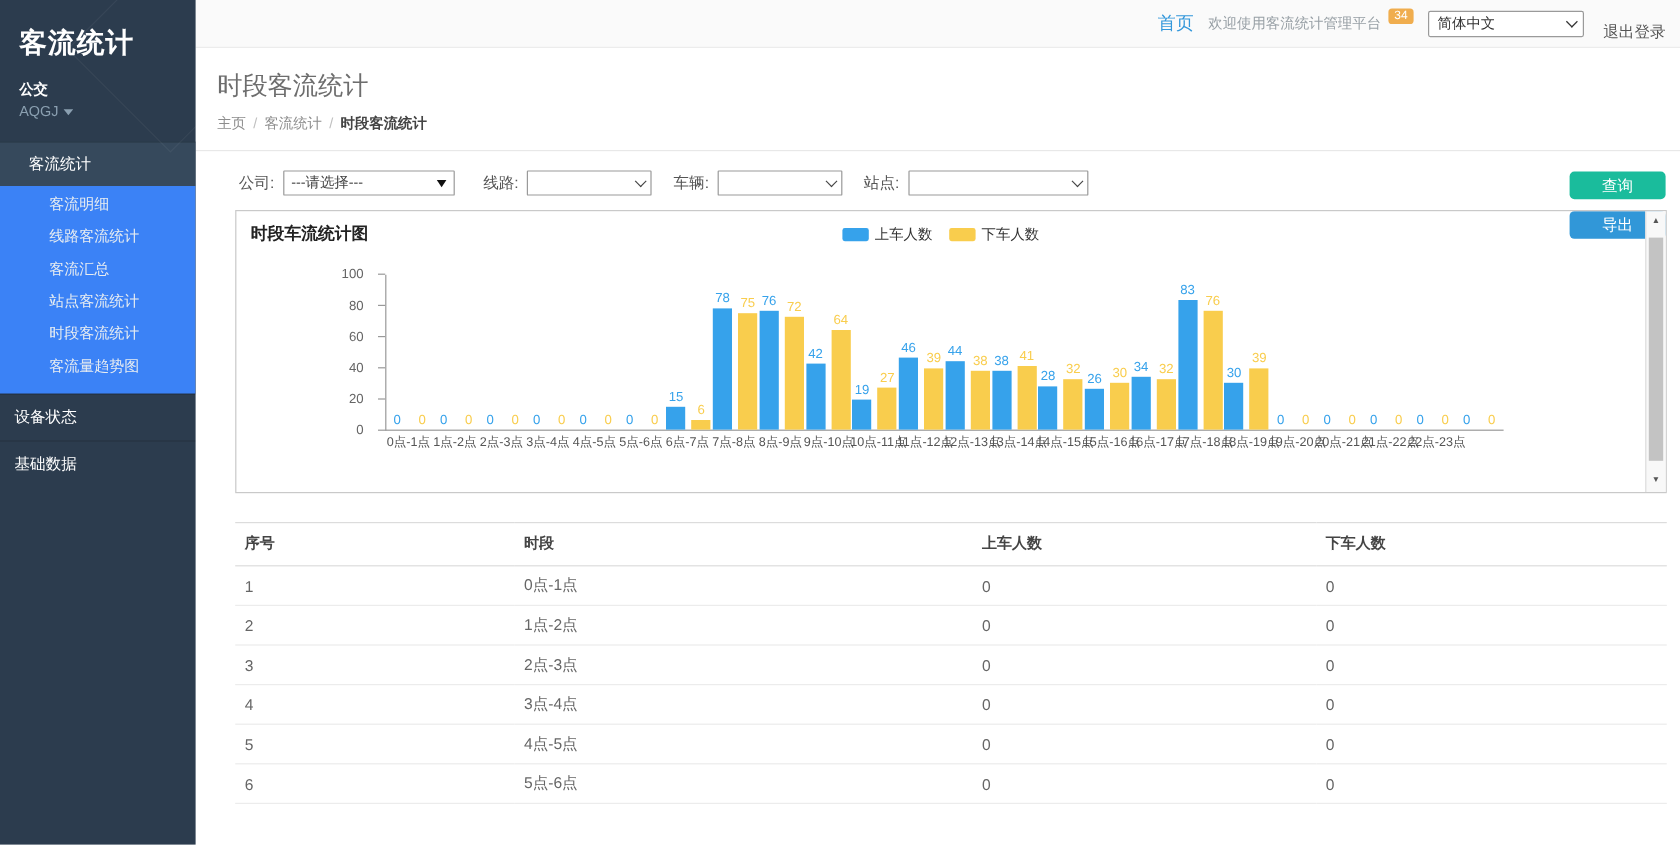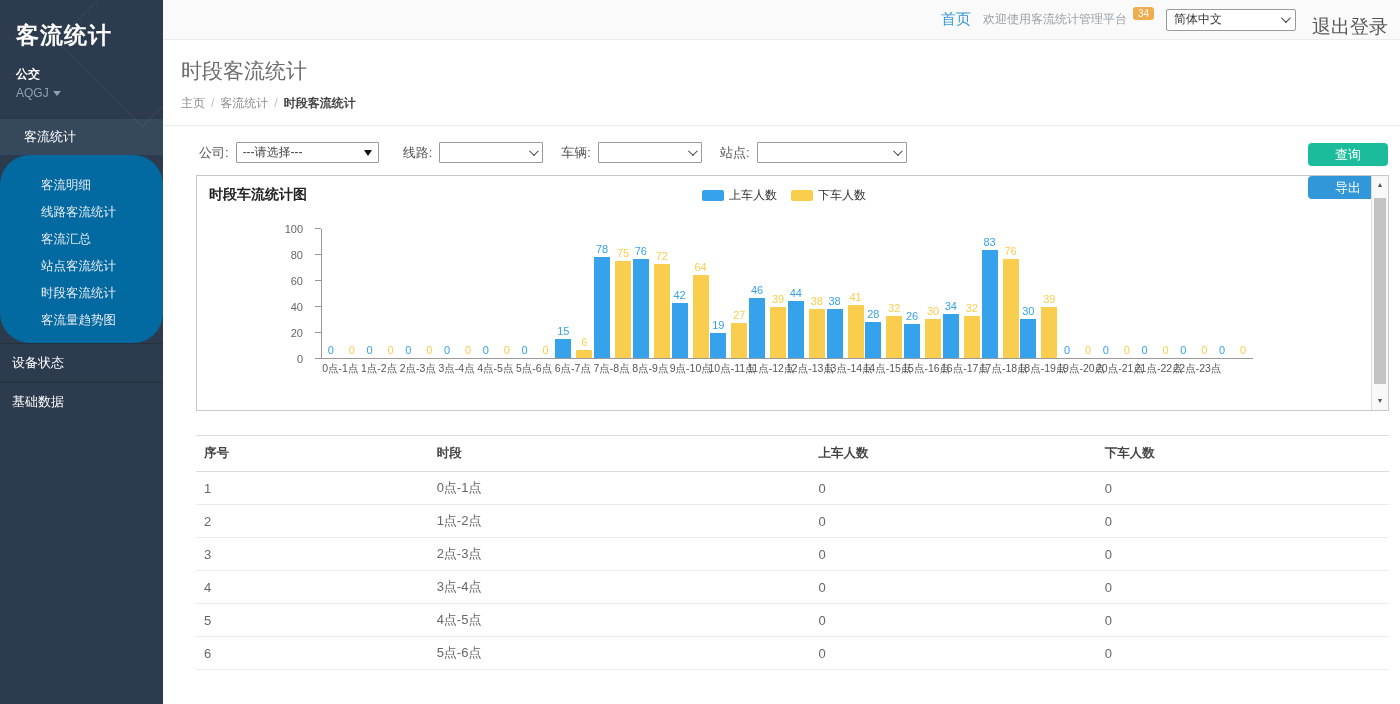--- a/index.html
+++ b/index.html
@@ -10,33 +10,33 @@
   .sidebar { width:163px; flex:none; background:#2c3c4e; color:#fff; position:relative; overflow:hidden; }
   .logo { height:118px; padding:20px 16px 0 16px; position:relative; }
   .logo::after { content:""; position:absolute; width:120px; height:120px; border:1px solid rgba(255,255,255,0.05); transform:rotate(45deg); top:-20px; right:-40px; pointer-events:none; }
   .logo h1 { font-size:23px; font-weight:bold; letter-spacing:1px; }
   .logo .org { font-size:12px; font-weight:bold; margin-top:15px; }
   .logo .org-code { font-size:12px; color:#8ba0b1; margin-top:3px; cursor:pointer; }
   .caret-down { display:inline-block; width:0; height:0; border-left:4px solid transparent; border-right:4px solid transparent; border-top:5px solid #8ba0b1; margin-left:4px; vertical-align:middle; }
   .nav { font-size:13px; }
   .nav-parent { padding:9px 24px; cursor:pointer; border-top:1px solid rgba(0,0,0,0.18); }
   .nav-parent.active { background:#36495c; }
-  .subnav { background:#0369a1; padding:17px 0 9px 0; list-style:none;border-radius:30px; }
+  .subnav { background:#3b82f6; padding:2px 0 9px 0; list-style:none; }
   .subnav li { padding:5px 0 5px 41px; font-size:12.5px; color:#e8edf1; cursor:pointer; }
   .nav-plain { padding:10px 12px; cursor:pointer; }
 
   
   .main { flex:1; display:flex; flex-direction:column; background:#fff; min-width:0; }
 
   .topbar { height:40px; flex:none; background:#fafafa; border-bottom:1px solid #ececec; display:flex; align-items:center; justify-content:flex-end; padding-right:12px; gap:12px; }
   .topbar .home { color:#3498db; font-size:15px; cursor:pointer; }
   .topbar .welcome { color:#98a0a6; font-size:12px; }
   .topbar .badge { background:#f0ad4e; color:#fff; font-size:10px; border-radius:3px; padding:1px 5px; align-self:flex-start; margin:7px 0 0 -6px; }
   .lang-select { width:130px; height:22px; border:1px solid #9a9a9a; border-radius:2px; background:#fff; font-size:12px; color:#333; display:flex; align-items:center; justify-content:space-between; padding:0 7px; cursor:pointer; }
-  .topbar .logout { color:#555; font-size:19px; cursor:pointer; margin-left:4px;margin-top:15px; }
+  .topbar .logout { color:#555; font-size:13px; cursor:pointer; margin-left:4px;margin-top:15px; }
 
   .page-heading { padding:17px 18px 13px 18px; border-bottom:1px solid #e8e8e8; }
   .page-heading h2 { font-size:21px; font-weight:normal; color:#6d6d6d; }
   .breadcrumb { margin-top:10px; font-size:12px; color:#999; }
   .breadcrumb .sep { color:#c0c0c0; margin:0 6px; }
   .breadcrumb .crumb { color:#8d8d8d; cursor:pointer; }
   .breadcrumb .crumb.last { color:#444; font-weight:bold; cursor:default; }
 
   .content { padding:16px 11px 0 33px; position:relative; flex:1; min-height:0; }
 

